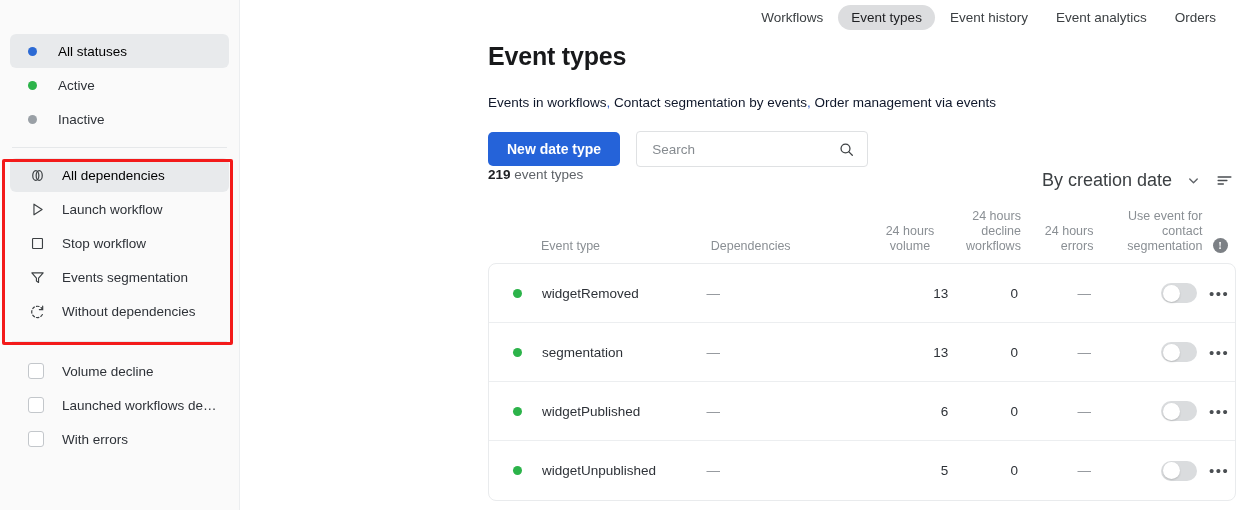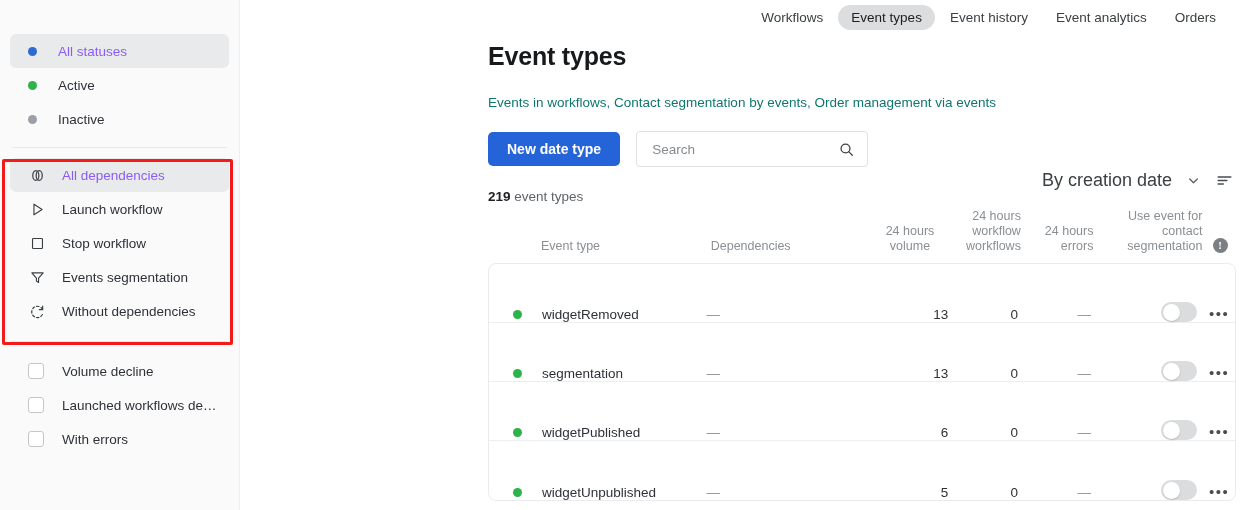--- a/index.html
+++ b/index.html
@@ -25,21 +25,21 @@
     display: flex; align-items: center;
     height: 34px;
     border-radius: 6px;
     padding-left: 18px;
     font-size: 13.5px;
     color: #2e3238;
     cursor: pointer;
     white-space: nowrap;
   }
   .side-item.selected { background: #e8eaec; }
-  .side-item.selected .side-label { color: #8b5cf6; }
+  .side-item.selected .side-label { color: #000000; }
   .side-item .dot {
     width: 9px; height: 9px; border-radius: 50%;
     flex: 0 0 9px; margin-right: 21px;
   }
   .side-item .ico {
     width: 18px; height: 18px; flex: 0 0 18px;
     margin-right: 16px; display: flex;
     align-items: center; justify-content: center;
     color: #3c4043;
   }
@@ -75,21 +75,21 @@
     cursor: pointer; white-space: nowrap;
   }
   .navtab.active { background: #dcdddf; color: #202124; }
 
   .content { padding: 0 0 0 248px; }
   .page-title {
     font-size: 25px; font-weight: bold; color: #18191b;
     letter-spacing: -0.2px; margin-top: 8px;
   }
   .sublinks { margin-top: 24px; font-size: 13.5px; color: #3a64c8; }
-  .sublinks a { color: #0f766e; text-decoration: none; cursor: pointer; }
+  .sublinks a { color: #0f172a; text-decoration: none; cursor: pointer; }
 
   .toolbar { display: flex; align-items: center; margin-top: 21px; gap: 16px; }
   .btn-primary {
     background: #2563d9; color: #fff;
     font-size: 14px; font-weight: bold;
     border: none; border-radius: 5px;
     height: 34px; padding: 0 19px; cursor: pointer;
     font-family: "Liberation Sans", sans-serif;
   }
   .searchbox {
@@ -100,21 +100,21 @@
   }
   .searchbox input {
     flex: 1; border: none; outline: none;
     font-size: 13.5px; color: #2e3238;
     font-family: "Liberation Sans", sans-serif;
     background: transparent;
   }
   .searchbox input::placeholder { color: #868b90; }
 
   .countrow {
-    margin-top: 22px; font-size: 13.5px; color: #5f6368;
+    font-size: 13.5px; color: #5f6368;
   }
   .countrow b { color: #202124; font-weight: bold; }
 
   
   .sortctl {
     position: absolute; right: 11px; top: 170px;
     display: flex; align-items: center; gap: 14px;
     font-size: 18px; color: #3c4043; cursor: pointer;
   }
   .sortctl .chev { color: #5f6368; }
@@ -145,21 +145,21 @@
     font-family: "Liberation Serif", serif;
   }
 
   .tcard {
     background: #fff;
     border: 1px solid #e9ebed;
     border-radius: 8px;
     overflow: hidden;
   }
   .trow {
-    display: flex; align-items: flex-end;
+    display: flex; align-items: center;
     height: 59px;
     border-bottom: 1px solid #eceef0;
     font-size: 13.5px; color: #2e3238;
   }
   .trow:last-child { border-bottom: none; }
   .td-name { width: 268px; display: flex; align-items: center; padding-left: 24px; }
   .td-name .sdot { width: 9px; height: 9px; border-radius: 50%; margin-right: 20px; flex: 0 0 9px; }
   .td-dep  { width: 200px; color: #8a8f94; }
   .td-vol  { width: 105px; text-align: right; }
   .td-wf   { width: 88px;  text-align: right; }
@@ -326,21 +326,21 @@
     <div class="tablewrap">
       <div class="thead">
         <div class="th th-name">Event type</div>
         <div class="th th-dep">Dependencies</div>
         <div class="th th-vol">
           <span class="seglines">24 hours</span>
           <span class="seglines">volume</span>
         </div>
         <div class="th th-wf">
           <span class="seglines">24 hours</span>
-          <span class="seglines">workflow</span>
+          <span class="seglines">decline</span>
           <span class="seglines">workflows</span>
         </div>
         <div class="th th-err">
           <span class="seglines">24 hours</span>
           <span class="seglines">errors</span>
         </div>
         <div class="th th-seg">
           <span class="seglines">Use event for</span>
           <span class="seglines">contact</span>
           <span class="seglines">segmentation</span>

